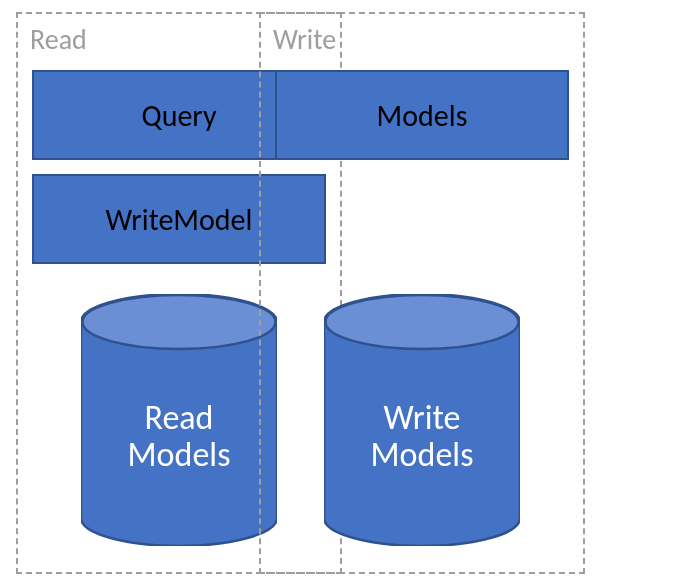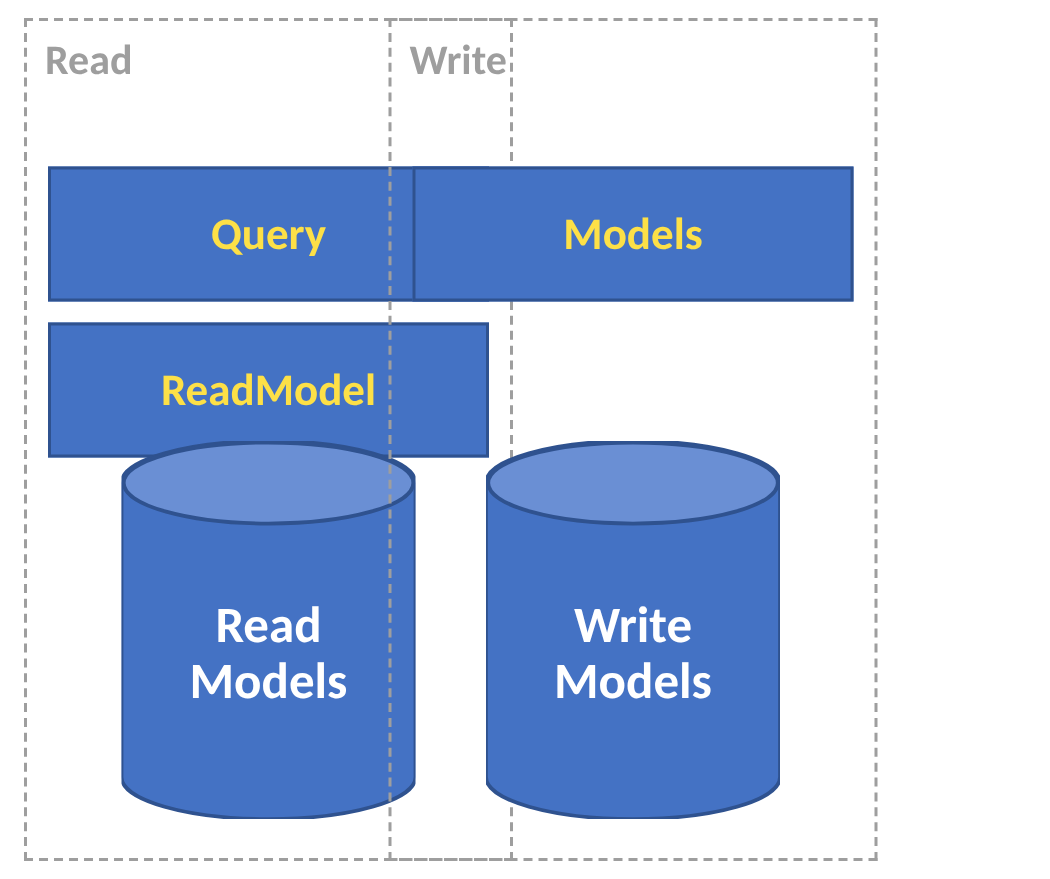--- a/index.html
+++ b/index.html
@@ -8,21 +8,20 @@
     width: 700px;
     height: 586px;
     font-family: "Segoe UI", Calibri, Arial, sans-serif;
     background: #fff;
     position: relative;
   }
   .canvas {
     position: relative;
     width: 597px;
     height: 586px;
-    font-weight: bold;
   }
   .side {
     position: absolute;
     box-sizing: border-box;
     border: 2px dashed #9e9e9e;
     top: 12px;
     bottom: 12px;
     width: 326px;
   }
   .side.left  { left: 16px; }
@@ -34,27 +33,26 @@
     font-size: 28px;
     color: #9e9e9e;
   }
   .block {
     position: absolute;
     left: 14px;
     right: 14px;
     height: 90px;
     background: #4472c4;
     border: 2px solid #2f528f;
-    color: #fde047;
+    color: #000000;
     font-size: 30px;
     display: flex;
     align-items: center;
     justify-content: center;
     box-sizing: border-box;
-    margin-top: 41px;
   }
   .block.row1 { top: 56px; }
   .block.row2 { top: 160px; }
   .db {
     position: absolute;
     left: 50%;
     transform: translateX(-50%);
     top: 280px;
     width: 196px;
     height: 252px;
@@ -83,21 +81,21 @@
 <div class="canvas">
 
   <div class="side left">
     <div class="side-title">Read</div>
 
     <div class="block row1">
       <span>Query</span>
     </div>
 
     <div class="block row2">
-      <span>ReadModel</span>
+      <span>WriteModel</span>
     </div>
 
     <div class="db">
       <svg viewBox="0 0 196 252" preserveAspectRatio="none">
         <path d="M0 28 L0 224 A98 28 0 0 0 196 224 L196 28 A98 28 0 0 0 0 28 Z" fill="#4472c4" stroke="#2f528f" stroke-width="2.5"></path>
         <ellipse cx="98" cy="28" rx="96.5" ry="27" fill="#6a8fd4" stroke="#2f528f" stroke-width="2.5"></ellipse>
       </svg>
       <div class="db-label">
         <div>Read</div>
         <div>Models</div>

